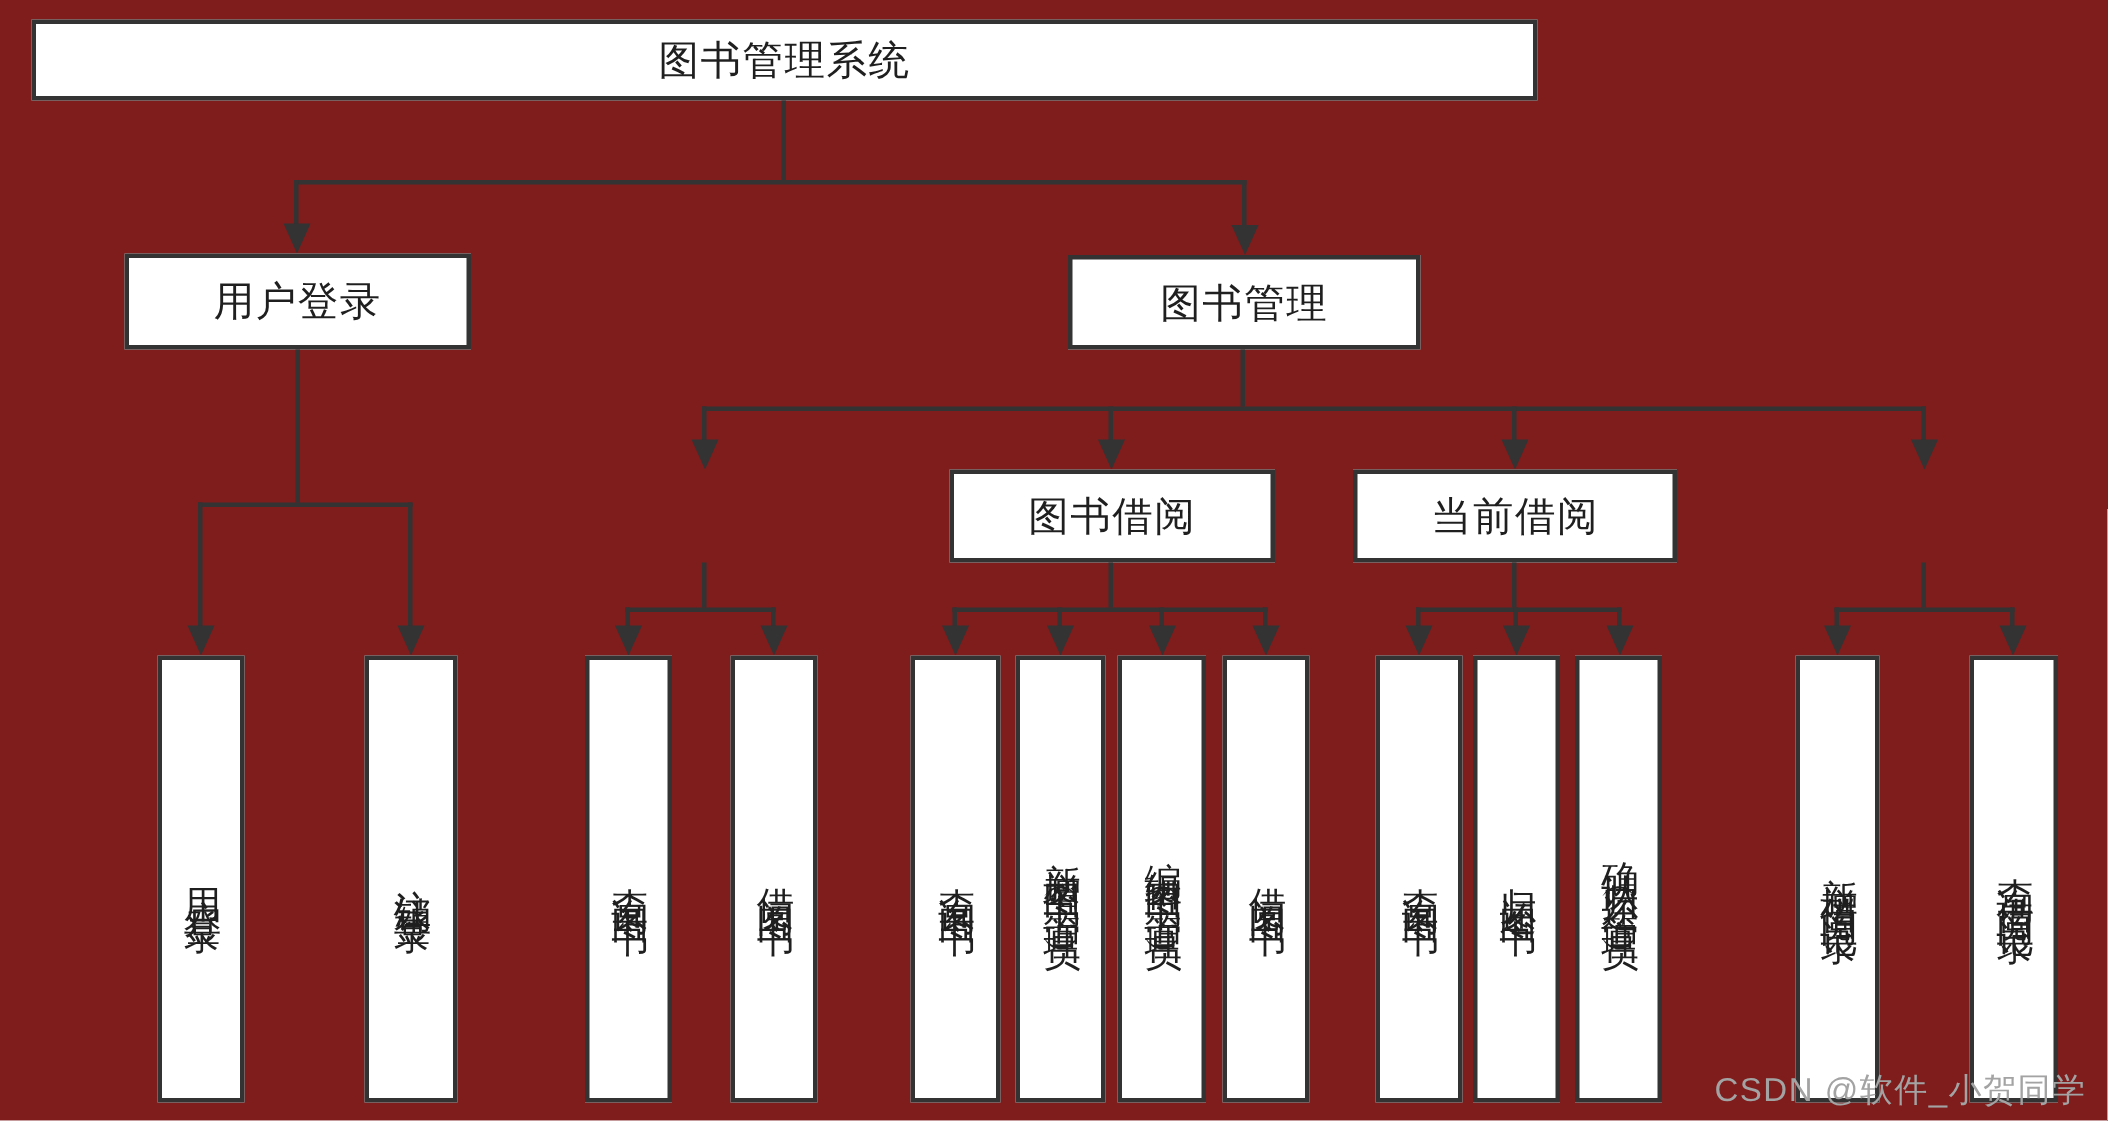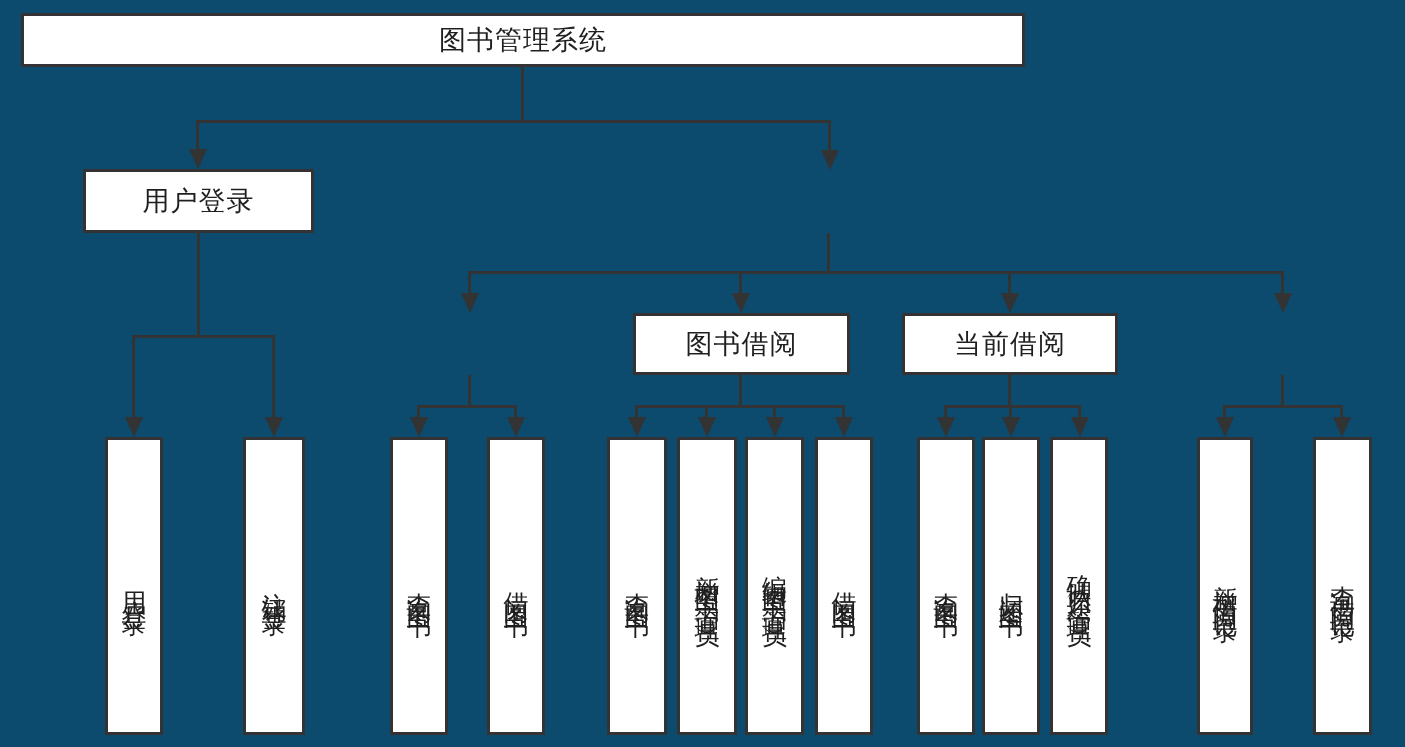--- a/index.html
+++ b/index.html
@@ -1,17 +1,17 @@
 <!DOCTYPE html>
 <html><head>
 <meta charset="utf-8">
 <style>
   html,body{margin:0;padding:0;background:#ffffff;}
   .canvas{
-    position:relative;width:1405px;height:747px;background:#0c4a6e;overflow:hidden;
+    position:relative;width:1405px;height:747px;background:#7f1d1d;overflow:hidden;
     font-family:"Liberation Sans","DejaVu Sans",sans-serif;color:#1f1f1f;
   }
   .box{
     position:absolute;box-sizing:border-box;background:#ffffff;
     border:3px solid #333333;display:flex;align-items:center;justify-content:center;
   }
   .box span{white-space:nowrap;}
   .hbox{font-size:27px;letter-spacing:1px;}
   .root{left:21px;top:13px;width:1004px;height:54px;}
   .l2{height:64px;}
@@ -46,20 +46,23 @@
 
   <i class="vl" style="left:521px;top:67px;height:53px;"></i>
   <i class="hl" style="left:196px;top:120px;width:635px;"></i>
   <i class="vl" style="left:196px;top:120px;height:31px;"></i>
   <i class="vl" style="left:828px;top:120px;height:32px;"></i>
   <i class="ar" style="left:189px;top:149px;"></i>
   <i class="ar" style="left:821px;top:150px;"></i>
 
   <div class="box hbox l2" style="left:83px;top:169px;width:231px;">
     <span>用户登录</span>
+  </div>
+  <div class="box hbox l2" style="left:712px;top:170px;width:235px;height:63px;">
+    <span>图书管理</span>
   </div>
 
   <i class="vl" style="left:197px;top:233px;height:102px;"></i>
   <i class="hl" style="left:132px;top:335px;width:143px;"></i>
   <i class="vl" style="left:132px;top:335px;height:84px;"></i>
   <i class="vl" style="left:272px;top:335px;height:84px;"></i>
   <i class="ar" style="left:125px;top:417px;"></i>
   <i class="ar" style="left:265px;top:417px;"></i>
 
   <i class="vl" style="left:827px;top:233px;height:38px;"></i>
@@ -151,14 +154,15 @@
     <span class="vtext">确认归还（管理员）</span>
   </div>
 
   <div class="box leaf" style="left:1197px;width:56px;">
     <span class="vtext">新增借阅记录</span>
   </div>
   <div class="box leaf" style="left:1313px;width:59px;">
     <span class="vtext">查询借阅记录</span>
   </div>
 
+  <div class="watermark">CSDN @软件_小贺同学</div>
 
 </div>
 
 </body></html>

